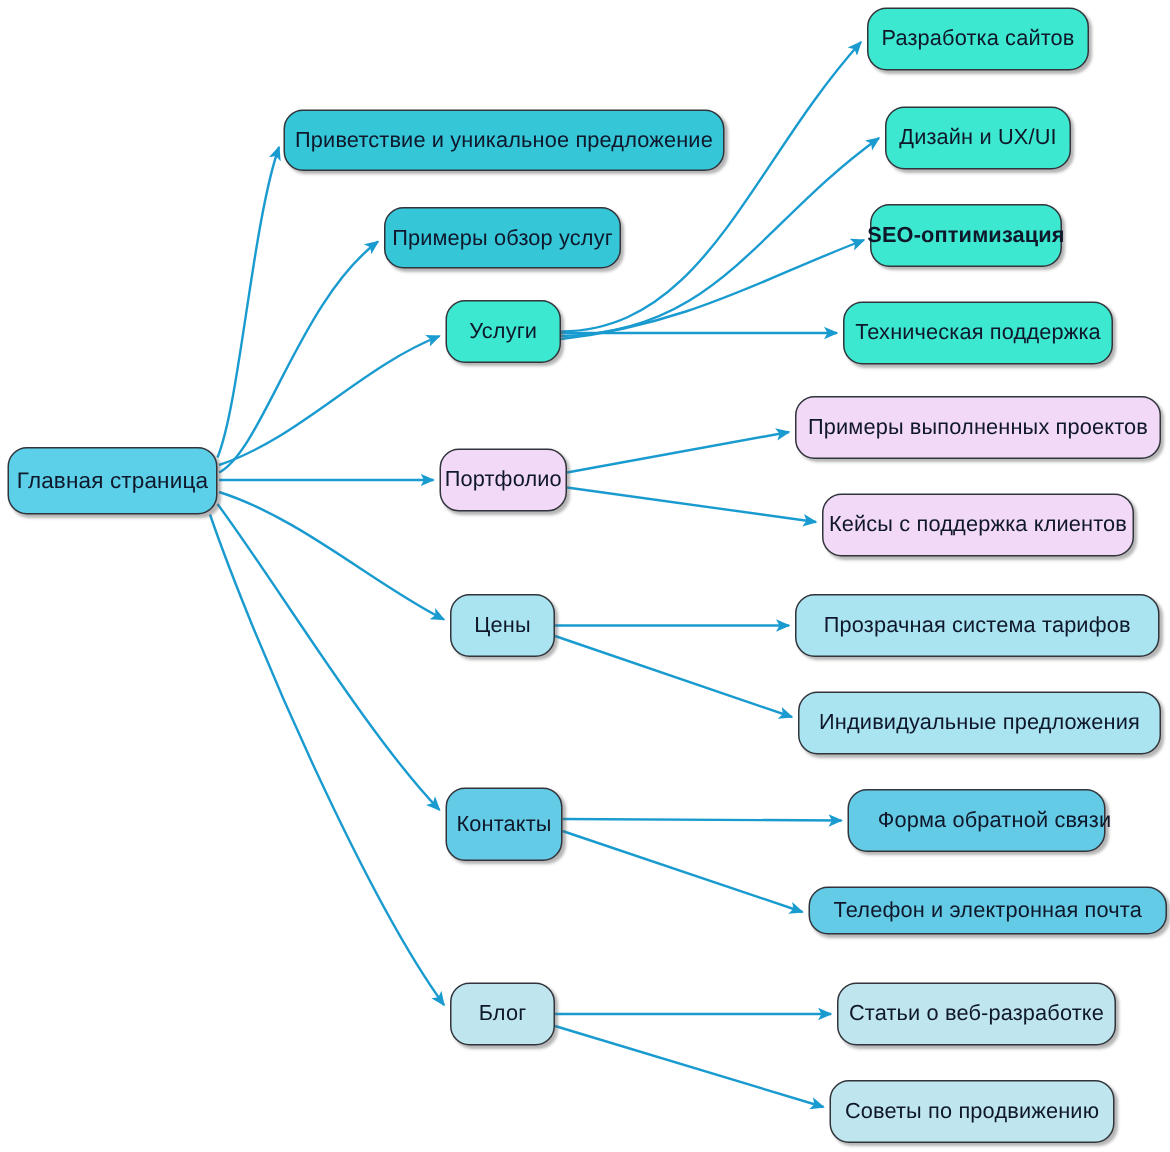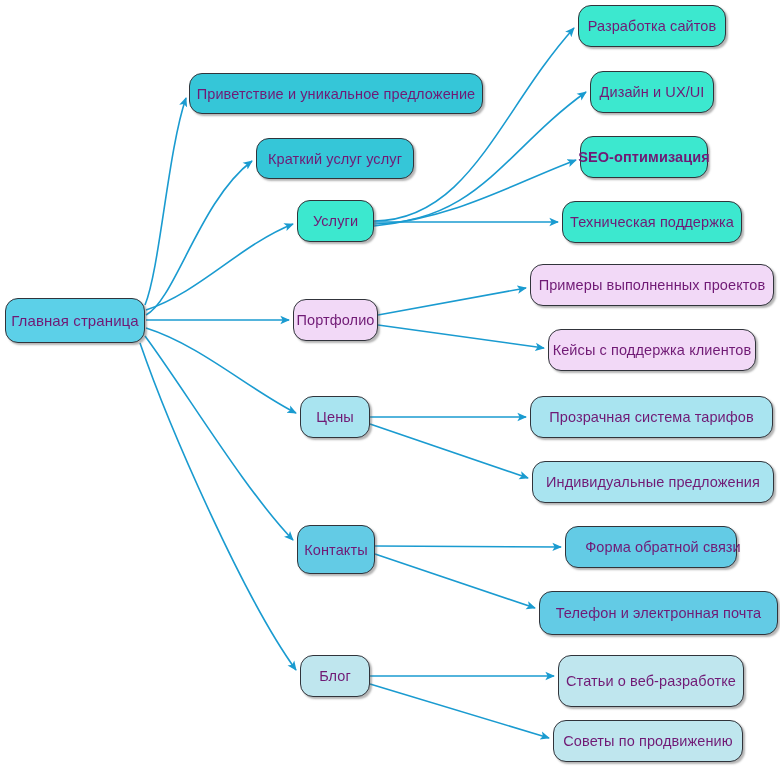--- a/index.html
+++ b/index.html
@@ -24,21 +24,21 @@
     pointer-events: none;
   }
   .node {
     position: absolute;
     box-sizing: border-box;
     display: flex;
     align-items: center;
     justify-content: center;
     border-radius: 13px;
     border: 1.6px solid #31343b;
-    color: #701a75;
+    color: #0f172a;
     font-size: 14.5px;
     letter-spacing: 0.1px;
     white-space: nowrap;
     box-shadow: 2px 2px 2px rgba(90,90,90,0.45);
     z-index: 2;
   }
   .node.root {
     font-size: 15px;
   }
 </style>
@@ -76,21 +76,21 @@
       </g>
   </svg>
 
   <div class="node root" style="left: 5px; top: 298px; width: 140px; height: 45px; background: rgb(92, 208, 232);">
     <span>Главная страница</span>
   </div>
   <div class="node" style="left: 189px; top: 73px; width: 294px; height: 41px; background: rgb(53, 198, 216);">
     <span>Приветствие и уникальное предложение</span>
   </div>
   <div class="node" style="left: 256px; top: 138px; width: 158px; height: 41px; background: rgb(53, 198, 216);">
-    <span>Краткий услуг услуг</span>
+    <span>Примеры обзор услуг</span>
   </div>
   <div class="node" style="left: 297px; top: 200px; width: 77px; height: 42px; background: rgb(60, 232, 207);">
     <span>Услуги</span>
   </div>
   <div class="node" style="left: 578px; top: 5px; width: 148px; height: 42px; background: rgb(60, 232, 207);">
     <span>Разработка сайтов</span>
   </div>
   <div class="node" style="left: 590px; top: 71px; width: 124px; height: 42px; background: rgb(60, 232, 207);">
     <span>Дизайн и UX/UI</span>
   </div>
@@ -117,26 +117,26 @@
   </div>
   <div class="node" style="left: 532px; top: 461px; width: 242px; height: 42px; background: rgb(169, 228, 240);">
     <span>Индивидуальные предложения</span>
   </div>
   <div class="node" style="left: 297px; top: 525px; width: 78px; height: 49px; background: rgb(99, 203, 229);">
     <span>Контакты</span>
   </div>
   <div class="node" style="left: 565px; top: 526px; width: 172px; height: 42px; background: rgb(99, 203, 229); padding-left: 24px;">
     <span>Форма обратной связи</span>
   </div>
-  <div class="node" style="left: 539px; top: 591px; width: 239px; height: 44px; background: rgb(99, 203, 229);">
+  <div class="node" style="left: 539px; top: 591px; width: 239px; height: 32px; background: rgb(99, 203, 229);">
     <span>Телефон и электронная почта</span>
   </div>
   <div class="node" style="left: 300px; top: 655px; width: 70px; height: 42px; background: rgb(191, 230, 238);">
     <span>Блог</span>
   </div>
-  <div class="node" style="left: 558px; top: 655px; width: 186px; height: 52px; background: rgb(191, 230, 238);">
+  <div class="node" style="left: 558px; top: 655px; width: 186px; height: 42px; background: rgb(191, 230, 238);">
     <span>Статьи о веб-разработке</span>
   </div>
   <div class="node" style="left: 553px; top: 720px; width: 190px; height: 42px; background: rgb(191, 230, 238);">
     <span>Советы по продвижению</span>
   </div>
 
 </div>
 
 </body></html>

